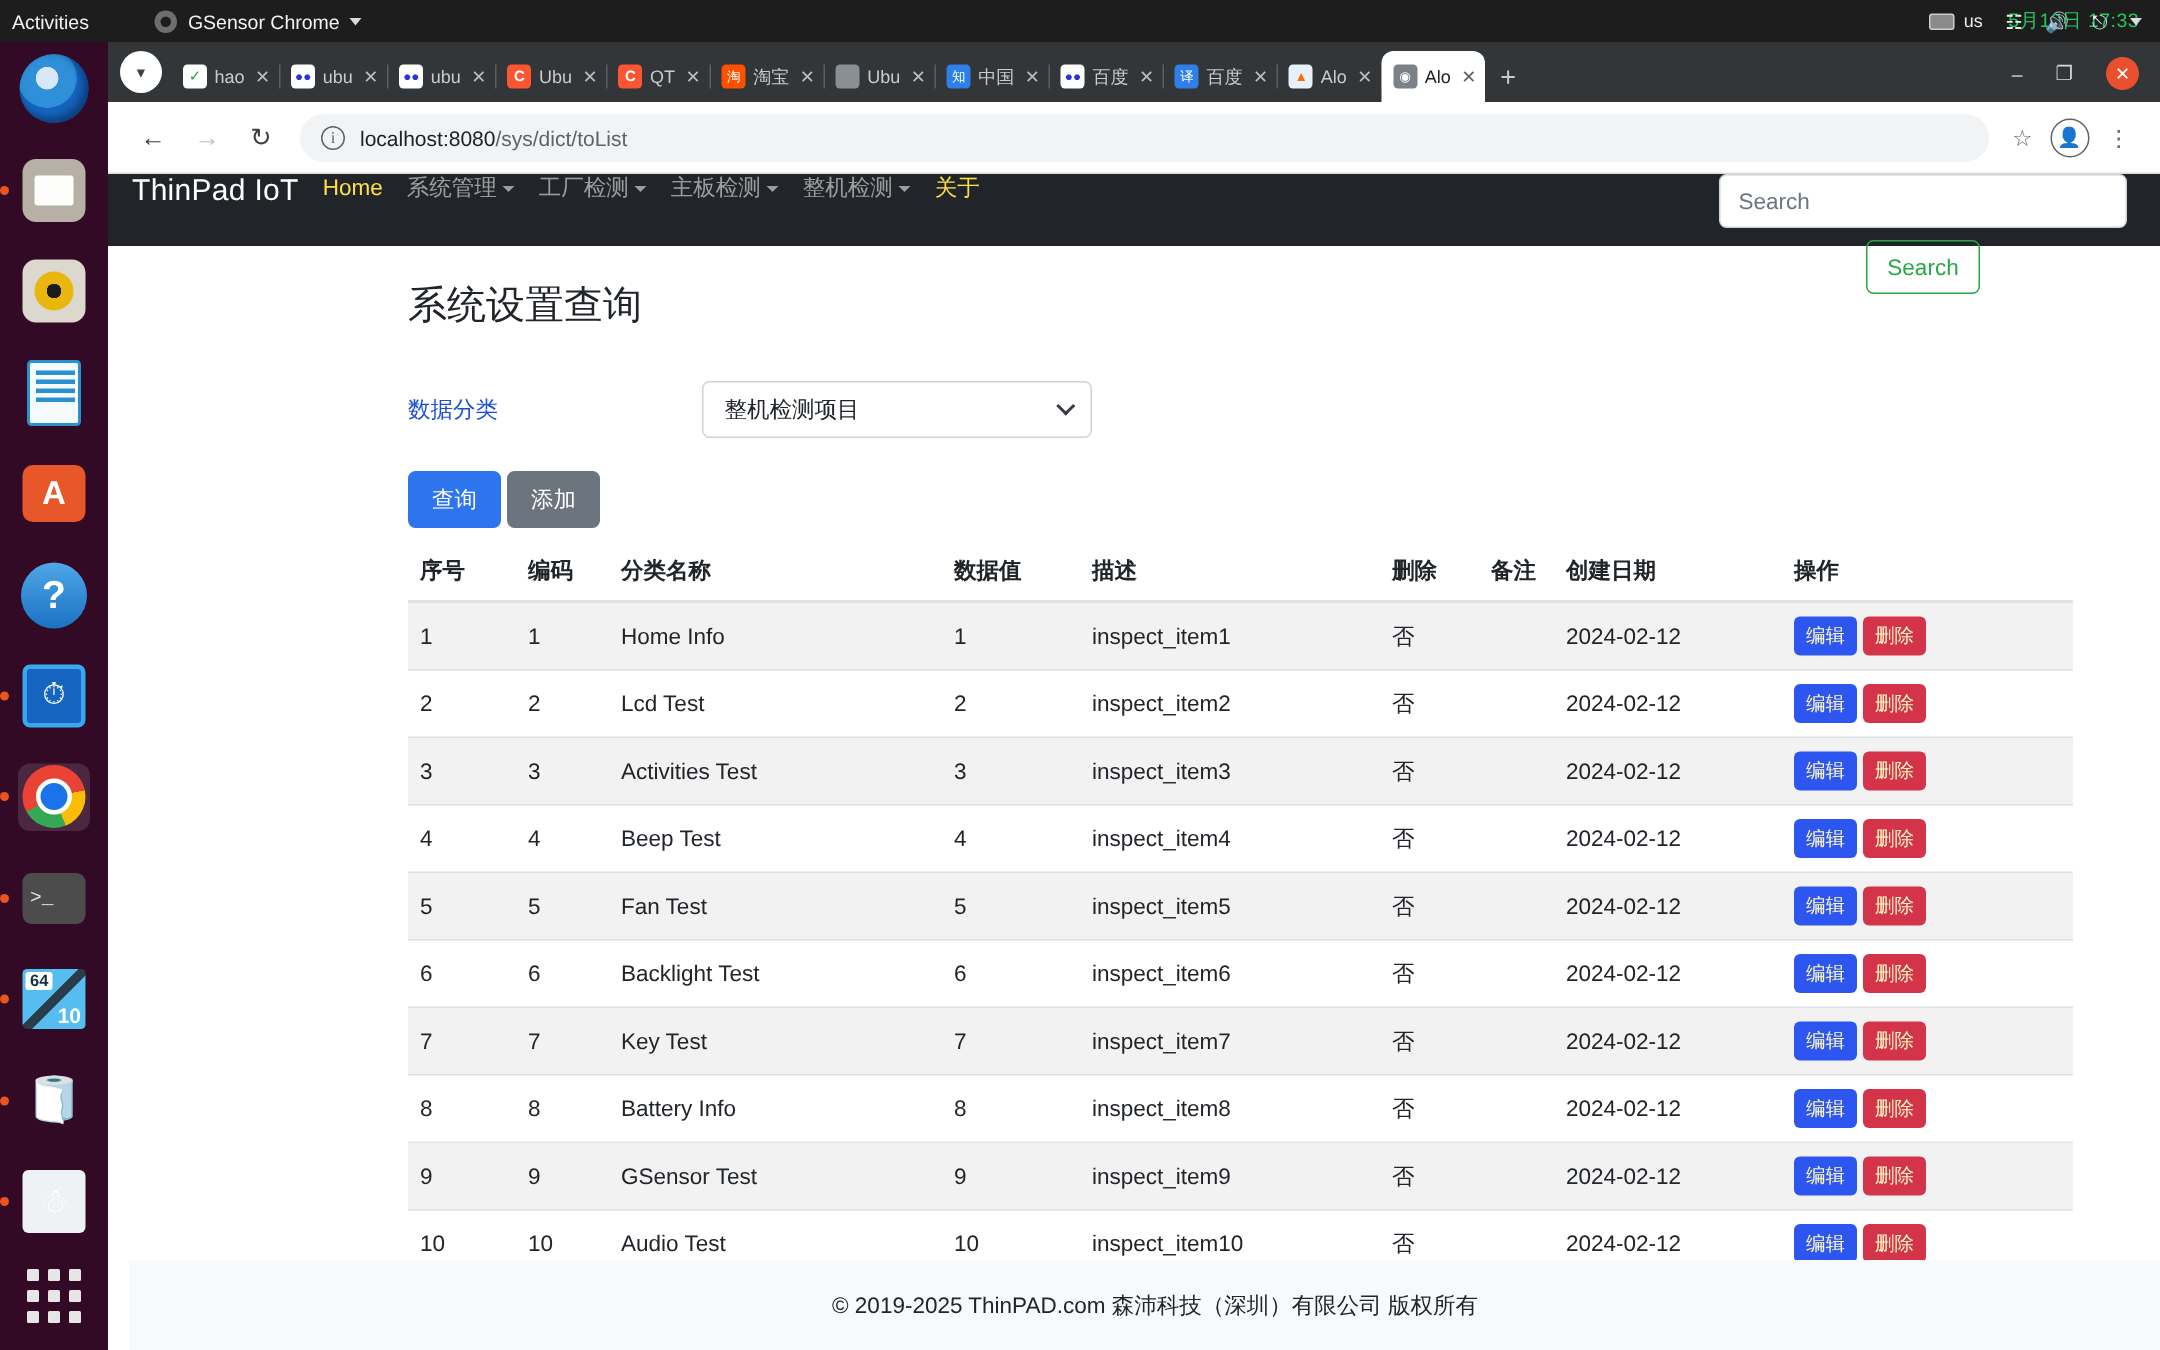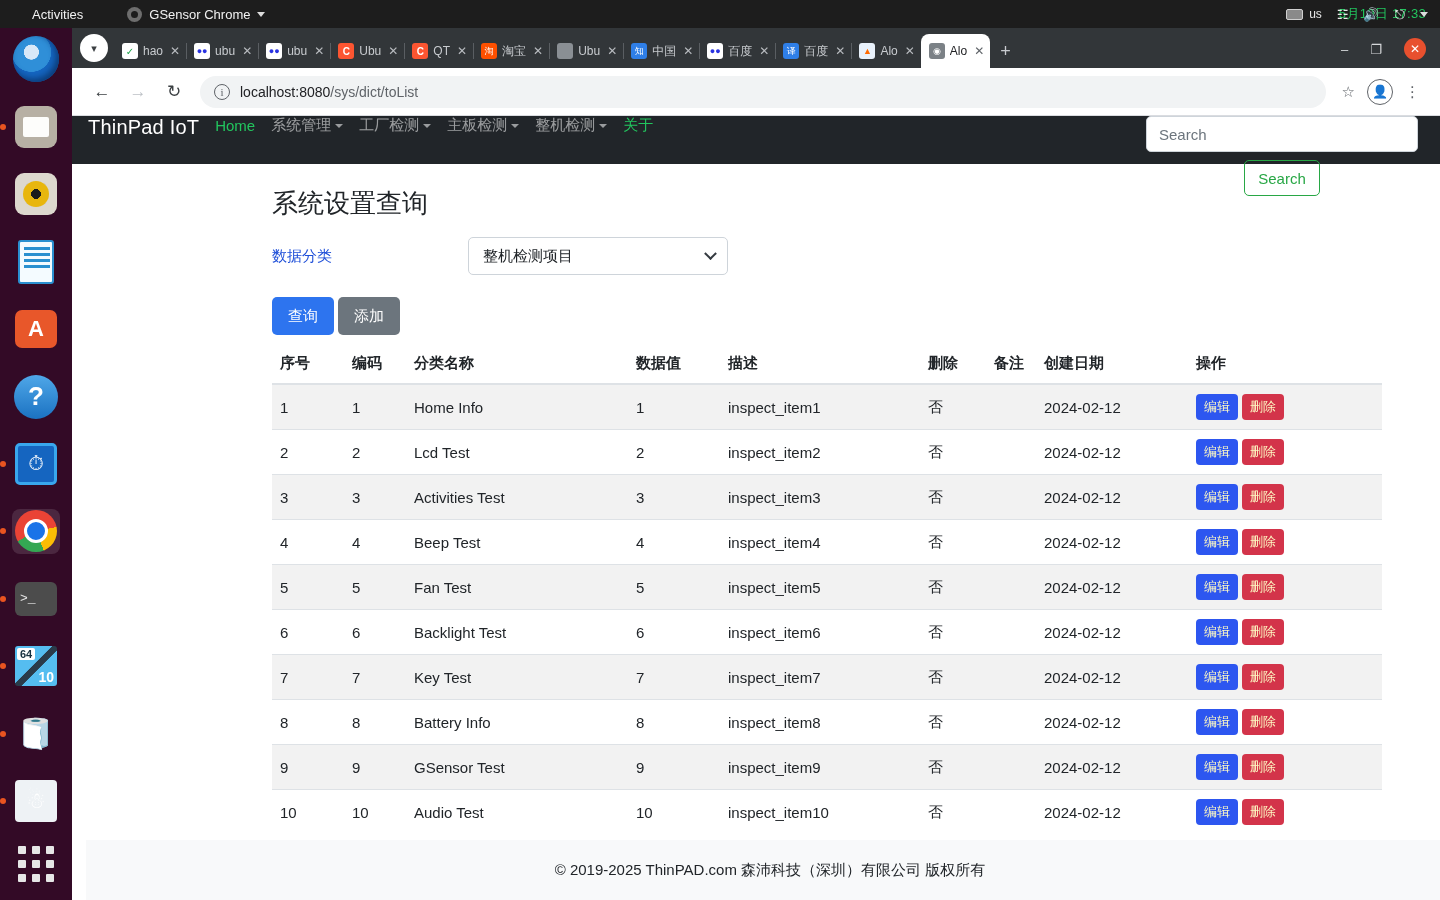--- a/index.html
+++ b/index.html
@@ -9,21 +9,21 @@
     overflow: hidden;
     background: #ffffff;
   }
 
   
   .gnome-topbar {
     position: absolute; top: 0; left: 0; width: 1440px; height: 28px;
     background: #1d1d1d; color: #ffffff;
     display: flex; align-items: center; font-size: 13px;
   }
-  .gnome-activities { margin-left: 24px; padding: 0 8px; color: #f2f2f2; }
+  .gnome-activities { margin-left: 0; padding: 0 8px; color: #f2f2f2; }
   .gnome-app { display: flex; align-items: center; gap: 7px; margin-left: 36px; }
   .chrome-mini {
     width: 15px; height: 15px; border-radius: 50%;
     background: #6e6e6e; position: relative;
     display: inline-block;
   }
   .chrome-mini::after {
     content: ""; position: absolute; inset: 4px;
     border-radius: 50%; background: #1d1d1d;
   }
@@ -215,41 +215,41 @@
   }
 
   
   .page { width: 1368px; height: 784px; background: #ffffff; position: relative; }
   .navbar {
     height: 48px; background: #212529; display: flex; align-items: flex-start;
     padding: 0 0 12px 16px; color: #ffffff;
   }
   .brand { font-size: 20px; color: #ffffff; margin-right: 16px; letter-spacing: .2px; }
   .nav-links { display: flex; align-items: center; gap: 16px; font-size: 15px; }
-  .nav-link { color: #22c55e; }
+  .nav-link { color: #fde047; }
   .nav-link.muted { color: rgba(255,255,255,.55); display: flex; align-items: center; gap: 4px; }
   .nav-caret {
     width: 0; height: 0; border-left: 4px solid transparent;
     border-right: 4px solid transparent; border-top: 4px solid rgba(255,255,255,.55);
   }
   .nav-right { margin-left: auto; display: flex; align-items: center; gap: 8px; padding-right: 22px; flex-direction: column; }
   .nav-search {
     width: 272px; height: 36px; border-radius: 5px; border: 1px solid #ced4da;
     background: #fff; padding: 0 12px; font-size: 15px; color: #6c757d;
     font-family: "Liberation Sans", sans-serif;
   }
   .nav-search::placeholder { color: #6c757d; }
   .btn-outline-success {
     height: 36px; padding: 0 13px; border: 1px solid #28a745; color: #28a745;
     background: transparent; border-radius: 5px; font-size: 15px;
     font-family: "Liberation Sans", sans-serif;
   }
   .content { padding: 22px 0 0 0; }
   .container { width: 1120px; margin-left: 200px; }
-  .page-title { font-size: 26px; font-weight: normal; color: #212529; margin-bottom: 16px; }
+  .page-title { font-size: 26px; font-weight: normal; color: #212529; margin-bottom: 33px; }
   .filter-row { display: flex; align-items: center; margin-bottom: 22px; }
   .filter-label { font-size: 15px; color: #1d4ed8; width: 196px; }
   .select-box {
     width: 260px; height: 38px; border: 1px solid #ced4da; border-radius: 5px;
     background: #fff; display: flex; align-items: center; justify-content: space-between;
     padding: 0 12px 0 14px; font-size: 15px; color: #212529;
   }
   .select-caret {
     width: 9px; height: 9px; border-right: 2px solid #343a40; border-bottom: 2px solid #343a40;
     transform: rotate(45deg) translate(-2px,-2px);

